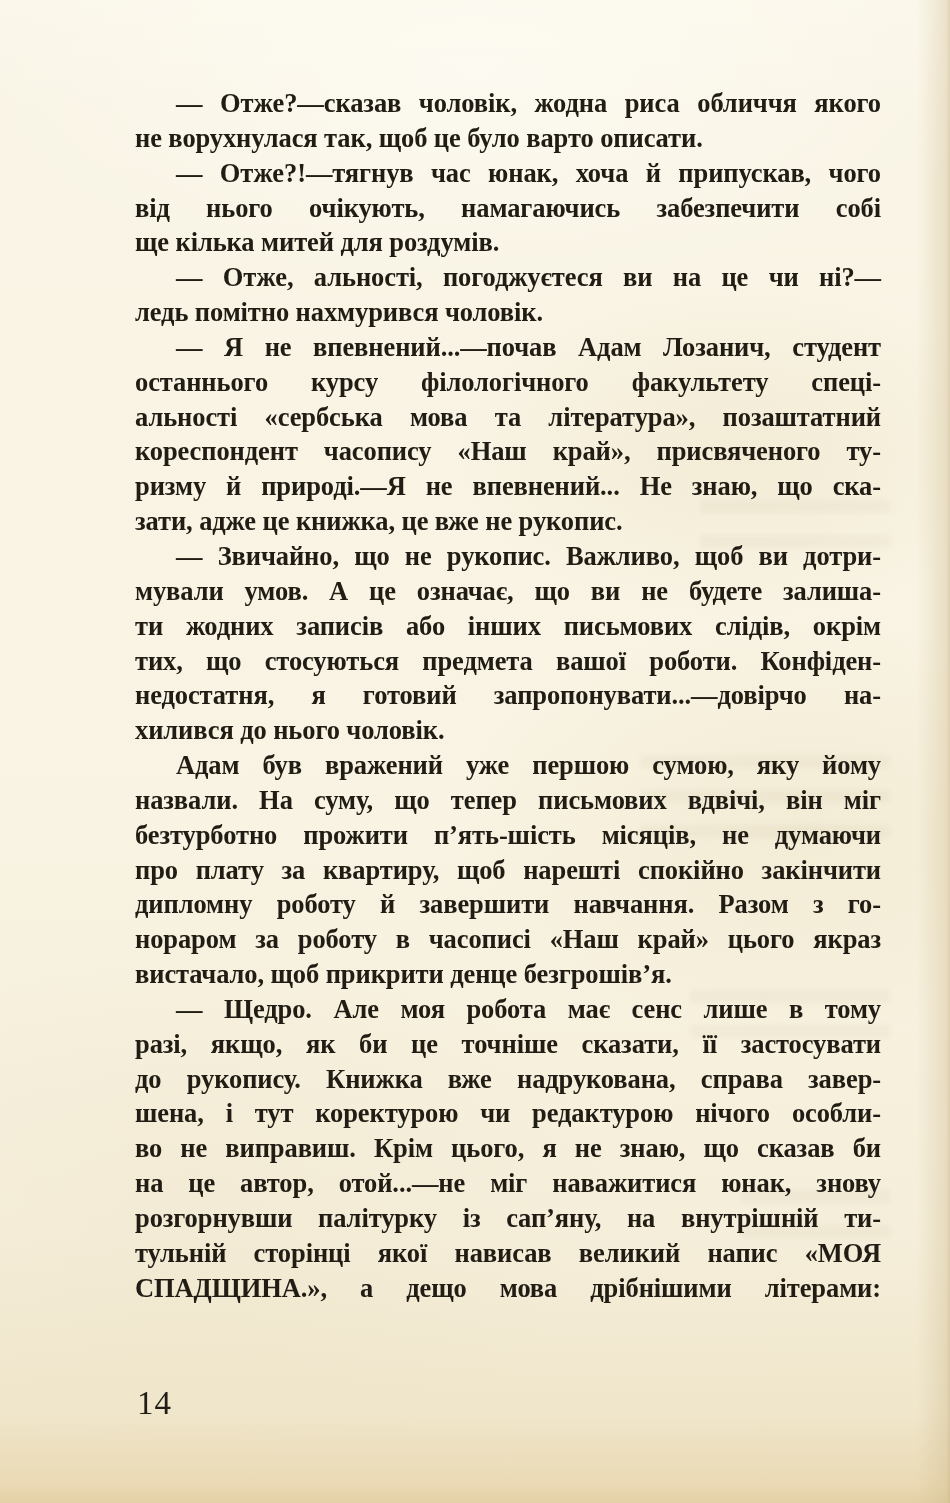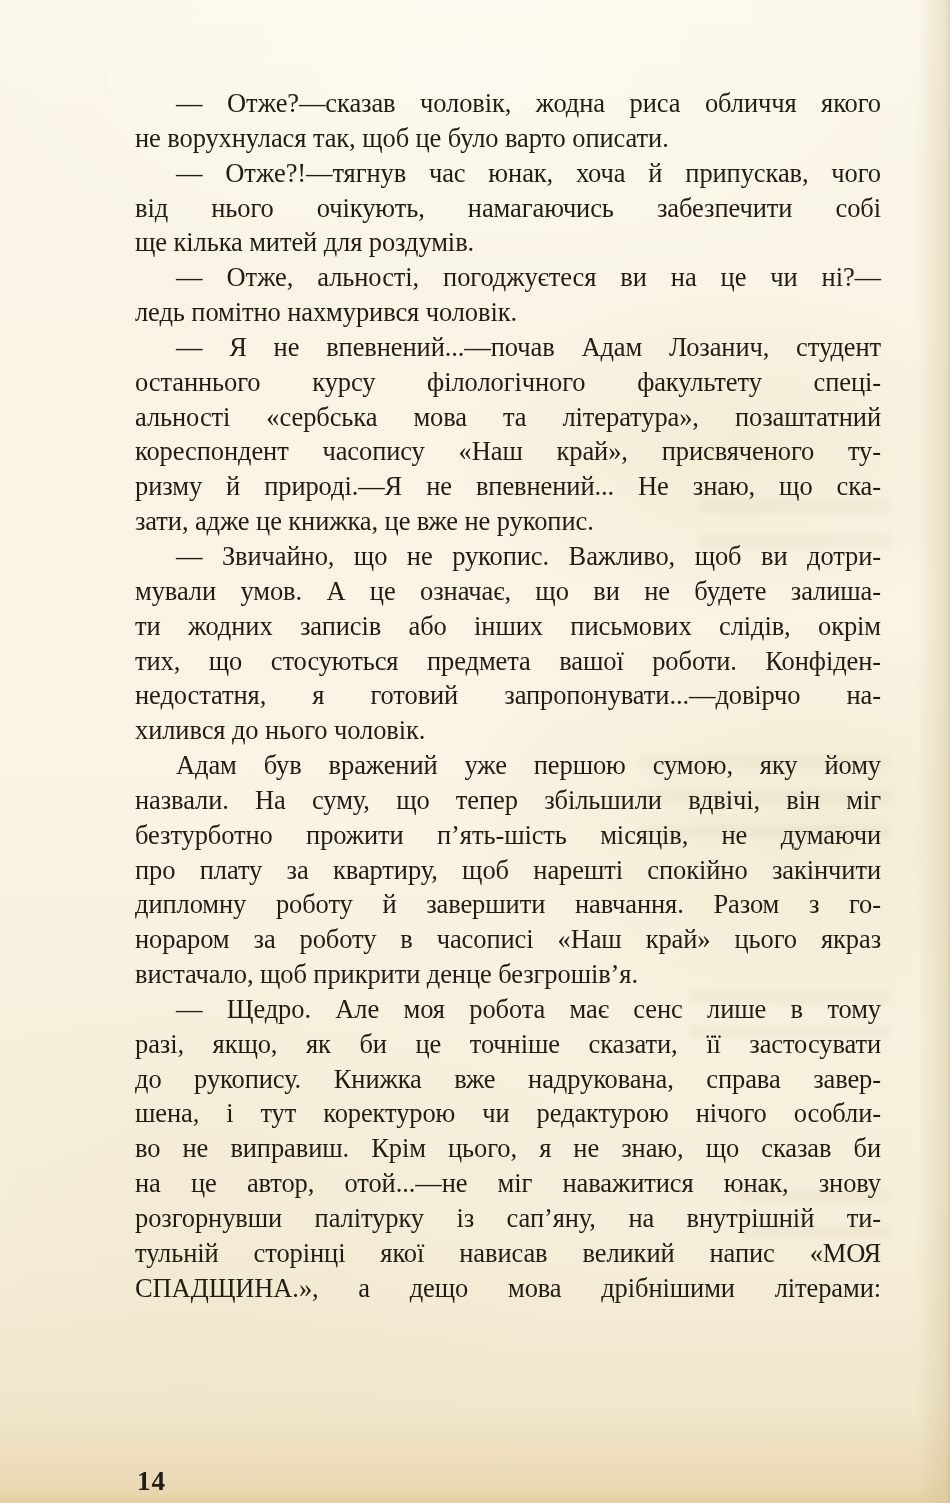--- a/index.html
+++ b/index.html
@@ -50,35 +50,35 @@
     width: 746px;
     font-size: 26.5px;
     letter-spacing: -0.1px;
     line-height: 34.85px;
     color: var(--ink, #211d14);
   }
   .line {
     height: 34.85px;
     text-align: justify;
     text-align-last: justify;
+    font-weight: bold;
   }
   .line.end {
     text-align-last: left;
   }
   .line.indent {
     padding-left: 41px;
   }
   .page-number {
     position: absolute;
     left: 137px;
-    top: 1466px;
-    font-size: 27px;
+    top: 1385px;
+    font-size: 33px;
     letter-spacing: 1px;
     color: var(--ink, #211d14);
-    font-weight: bold;
   }
 </style>
 </head>
 <body style="--ink: #211d14;">
 
 <div class="paper"></div>
 
 <div class="ghost" style="left:700px; top:500px;  width:190px; height:70px;"></div>
 <div class="ghost" style="left:640px; top:755px;  width:250px; height:105px;"></div>
 <div class="ghost" style="left:690px; top:990px;  width:200px; height:70px;"></div>
@@ -98,21 +98,21 @@
     <div class="line">кореспондент часопису «Наш край», присвяченого ту-</div>
     <div class="line">ризму й природі.—Я не впевнений... Не знаю, що ска-</div>
     <div class="line end">зати, адже це книжка, це вже не рукопис.</div>
     <div class="line indent">— Звичайно, що не рукопис. Важливо, щоб ви дотри-</div>
     <div class="line">мували умов. А це означає, що ви не будете залиша-</div>
     <div class="line">ти жодних записів або інших письмових слідів, окрім</div>
     <div class="line">тих, що стосуються предмета вашої роботи. Конфіден-</div>
     <div class="line">недостатня, я готовий запропонувати...—довірчо на-</div>
     <div class="line end">хилився до нього чоловік.</div>
     <div class="line indent">Адам був вражений уже першою сумою, яку йому</div>
-    <div class="line">назвали. На суму, що тепер збільшили вдвічі, він міг</div>
+    <div class="line">назвали. На суму, що тепер письмових вдвічі, він міг</div>
     <div class="line">безтурботно прожити п’ять-шість місяців, не думаючи</div>
     <div class="line">про плату за квартиру, щоб нарешті спокійно закінчити</div>
     <div class="line">дипломну роботу й завершити навчання. Разом з го-</div>
     <div class="line">нораром за роботу в часописі «Наш край» цього якраз</div>
     <div class="line end">вистачало, щоб прикрити денце безгрошів’я.</div>
     <div class="line indent">— Щедро. Але моя робота має сенс лише в тому</div>
     <div class="line">разі, якщо, як би це точніше сказати, її застосувати</div>
     <div class="line">до рукопису. Книжка вже надрукована, справа завер-</div>
     <div class="line">шена, і тут коректурою чи редактурою нічого особли-</div>
     <div class="line">во не виправиш. Крім цього, я не знаю, що сказав би</div>

